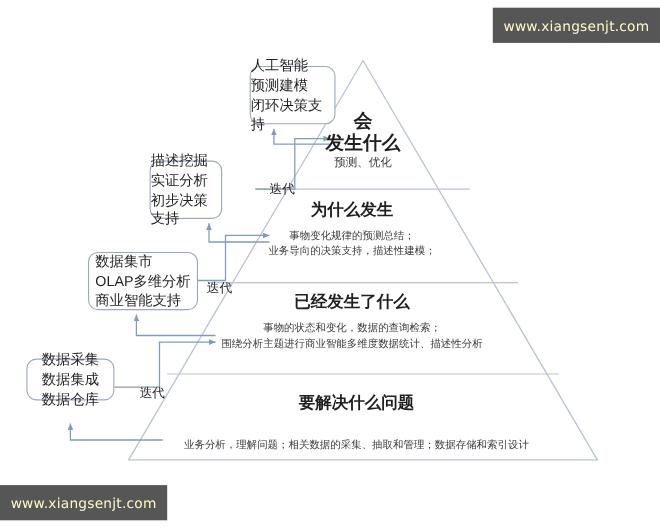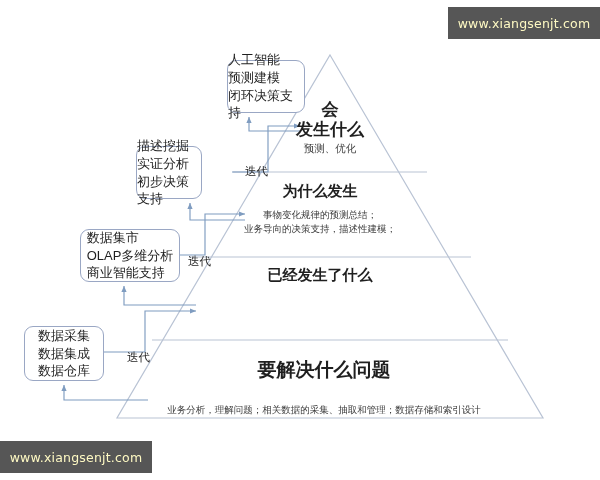--- a/index.html
+++ b/index.html
@@ -69,21 +69,21 @@
 
   #tier-2 { left: 185px; top: 182px; width: 270px; }
   #tier-2 .tier-title { font-size: 15px; }
   #tier-2 .tier-sub { font-size: 9.5px; margin-top: 8px; line-height: 1.45; }
 
   #tier-3 { left: 150px; top: 266px; width: 340px; }
   #tier-3 .tier-title { font-size: 15px; }
   #tier-3 .tier-sub { font-size: 9.5px; margin-top: 8px; line-height: 1.45; }
 
   #tier-4 { left: 118px; top: 358px; width: 412px; }
-  #tier-4 .tier-title { font-size: 19px; }
+  #tier-4 .tier-title { font-size: 15px; }
   #tier-4 .tier-sub { font-size: 9.5px; margin-top: 22px; line-height: 1.45; }
 
   
   .sidebox {
     position: absolute;
     border: 1.3px solid #9aa7c4;
     border-radius: 9px;
     background: #ffffff;
     color: #1f1f1f;
     font-size: 13px;
@@ -92,21 +92,21 @@
     display: flex;
     flex-direction: column;
     align-items: center;
     justify-content: center;
     white-space: pre-line;
     box-sizing: border-box;
   }
   #box-ai      { left: 227px; top: 60px;  width: 78px;  height: 53px; }
   #box-mining  { left: 136px; top: 146px; width: 66px;  height: 53px; }
   #box-olap    { left: 80px;  top: 229px; width: 100px;  height: 53px; }
-  #box-collect { left: 24px;  top: 326px; width: 80px;  height: 55px; }
+  #box-collect { left: 24px;  top: 326px; width: 80px;  height: 38px; }
 
   
   .iter-label {
     position: absolute;
     font-size: 11.5px;
     color: #1f1f1f;
     white-space: nowrap;
     margin-top: 32px;
   }
   #iter-1 { left: 245px; top: 132px; }
@@ -155,20 +155,22 @@
   </div>
 
   <div class="tier" id="tier-2">
     <div class="tier-title">为什么发生</div>
     <div class="tier-sub">事物变化规律的预测总结；
 业务导向的决策支持，描述性建模；</div>
   </div>
 
   <div class="tier" id="tier-3">
     <div class="tier-title">已经发生了什么</div>
+    <div class="tier-sub">事物的状态和变化，数据的查询检索；
+围绕分析主题进行商业智能多维度数据统计、描述性分析</div>
   </div>
 
   <div class="tier" id="tier-4">
     <div class="tier-title">要解决什么问题</div>
     <div class="tier-sub">业务分析，理解问题；相关数据的采集、抽取和管理；数据存储和索引设计</div>
   </div>
 
   <div class="sidebox" id="box-ai">人工智能
 预测建模
 闭环决策支持</div>

